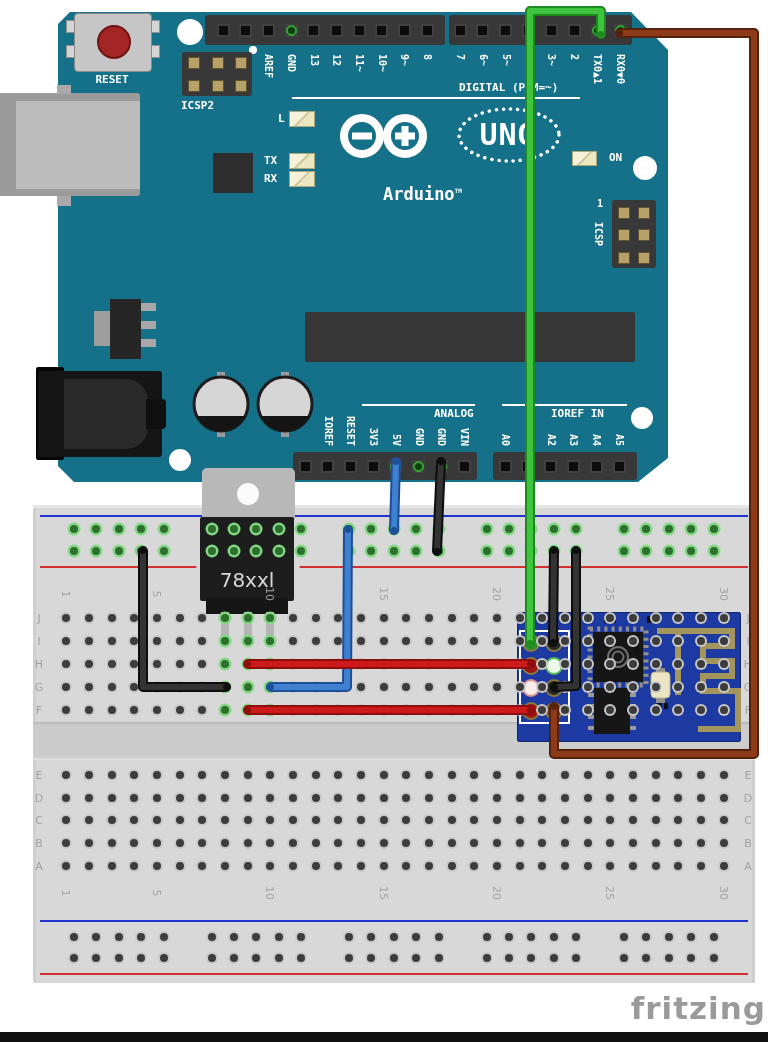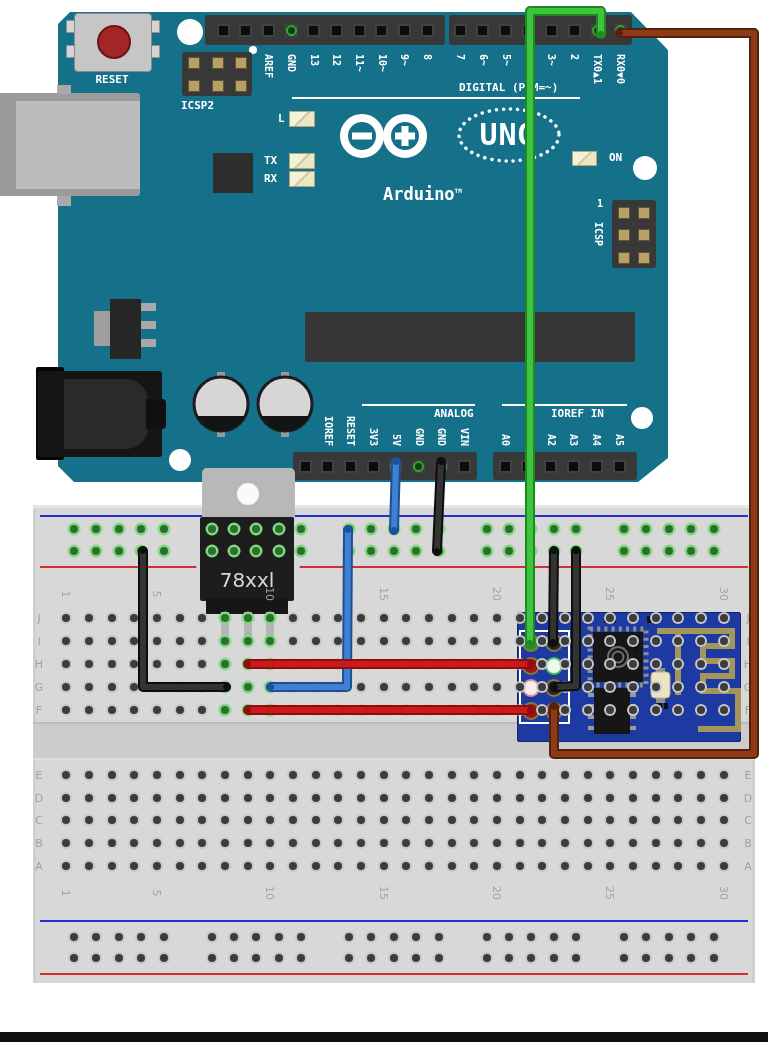--- a/index.html
+++ b/index.html
@@ -244,20 +244,22 @@
         <circle cx="553" cy="642" r="3" fill="#0d0d0d"></circle>
       </g>
       <g>
         <polyline points="576,551 576,686 555,687" fill="none" stroke="#0d0d0d" stroke-width="10" stroke-linecap="round" stroke-linejoin="round"></polyline>
         <polyline points="576,551 576,686 555,687" fill="none" stroke="#333333" stroke-width="6" stroke-linecap="round" stroke-linejoin="round"></polyline>
         <circle cx="576" cy="551" r="3" fill="#0d0d0d"></circle>
         <circle cx="555" cy="687" r="3" fill="#0d0d0d"></circle>
       </g>
     </svg>
 
+  <div class="abs" style="left:560px;top:990px;width:206px;text-align:right;color:#9a9a9a;
+              font:bold 31px 'DejaVu Sans',sans-serif;letter-spacing:1px;">fritzing</div>
   <div class="abs" style="left:0;top:1032px;width:768px;height:10px;background:#111;"></div>
 <div class="pin" style="left:216.5px;top:23.5px;"></div>
     <div class="pin" style="left:239.2px;top:23.5px;"></div>
     <div class="pin" style="left:261.8px;top:23.5px;"></div>
     <div class="vlab start" style="left:218.3px;top:98px;">AREF</div>
     <div class="pin green" style="left:284.5px;top:23.5px;"></div>
     <div class="vlab start" style="left:241.0px;top:98px;">GND</div>
     <div class="pin" style="left:307.2px;top:23.5px;"></div>
     <div class="vlab start" style="left:263.7px;top:98px;">13</div>
     <div class="pin" style="left:329.9px;top:23.5px;"></div>

